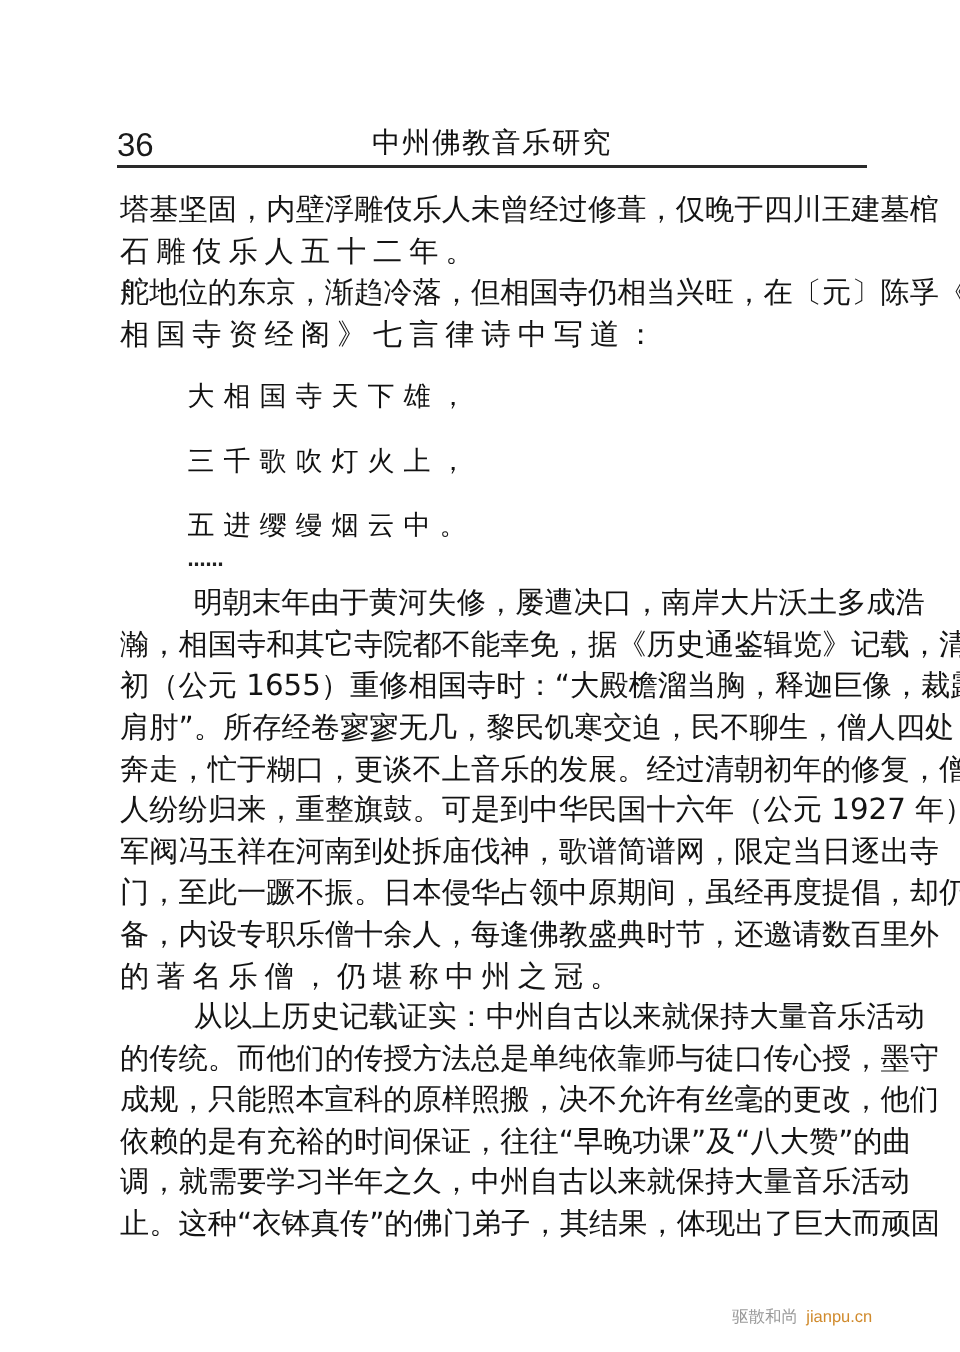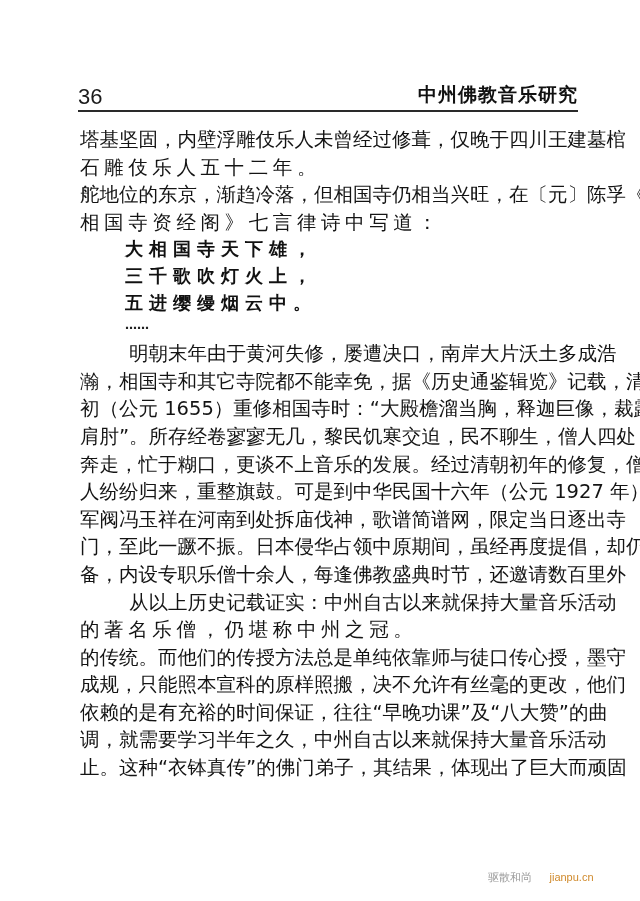--- a/index.html
+++ b/index.html
@@ -28,23 +28,23 @@
       top: 4px;
       font-family: "Liberation Sans", sans-serif;
       font-size: 22px;
       color: #1a1a1a;
     }
     .running-title {
       position: absolute;
       left: 0;
       right: 0;
       top: 2px;
-      text-align: right;
+      text-align: center;
       font-size: 19px;
-      font-weight: bold;
+      font-weight: normal;
       letter-spacing: 1px;
       color: #111;
     }
     .header-rule {
       position: absolute;
       left: 78px;
       top: 110px;
       width: 500px;
       height: 2px;
       background: #2a2a2a;
@@ -73,24 +73,25 @@
     .line.indent {
       padding-left: 49px;
     }
     .poem {
       padding-left: 45px;
     }
     .poem-line {
       height: 26.6px;
       line-height: 26.6px;
       font-size: 18px;
-      font-weight: bold;
+      font-weight: normal;
       letter-spacing: 6px;
       font-family: "DejaVu Serif", "Liberation Serif", serif;
       color: #111;
+      margin-top: 16px;
     }
     .ellipsis {
       height: 24px;
       line-height: 18px;
       font-size: 12px;
       font-weight: bold;
       letter-spacing: 0;
       padding-left: 45px;
       color: #222;
     }
@@ -101,21 +102,21 @@
       font-size: 11px;
       color: #8a8a8a;
       white-space: nowrap;
     }
     .watermark .wm-cn {
       color: #9a9a9a;
     }
     .watermark .wm-domain {
       color: #d08a2c;
       font-family: "Liberation Sans", sans-serif;
-      margin-left: 14px;
+      margin-left: 2px;
     }
   </style>
 </head>
 <body>
 
 <div class="page-header">
   <span class="page-number">36</span>
   <span class="running-title">中州佛教音乐研究</span>
 </div>
 <div class="header-rule"></div>
@@ -135,22 +136,22 @@
 
   <div class="line indent">明朝末年由于黄河失修，屡遭决口，南岸大片沃土多成浩</div>
   <div class="line">瀚，相国寺和其它寺院都不能幸免，据《历史通鉴辑览》记载，清</div>
   <div class="line">初（公元 1655）重修相国寺时：“大殿檐溜当胸，释迦巨像，裁露</div>
   <div class="line">肩肘”。所存经卷寥寥无几，黎民饥寒交迫，民不聊生，僧人四处</div>
   <div class="line">奔走，忙于糊口，更谈不上音乐的发展。经过清朝初年的修复，僧</div>
   <div class="line">人纷纷归来，重整旗鼓。可是到中华民国十六年（公元 1927 年）</div>
   <div class="line">军阀冯玉祥在河南到处拆庙伐神，歌谱简谱网，限定当日逐出寺</div>
   <div class="line">门，至此一蹶不振。日本侵华占领中原期间，虽经再度提倡，却仍</div>
   <div class="line">备，内设专职乐僧十余人，每逢佛教盛典时节，还邀请数百里外</div>
+  <div class="line last">的著名乐僧，仍堪称中州之冠。</div>
   <div class="line indent">从以上历史记载证实：中州自古以来就保持大量音乐活动</div>
-  <div class="line last">的著名乐僧，仍堪称中州之冠。</div>
   <div class="line">的传统。而他们的传授方法总是单纯依靠师与徒口传心授，墨守</div>
   <div class="line">成规，只能照本宣科的原样照搬，决不允许有丝毫的更改，他们</div>
   <div class="line">依赖的是有充裕的时间保证，往往“早晚功课”及“八大赞”的曲</div>
   <div class="line">调，就需要学习半年之久，中州自古以来就保持大量音乐活动</div>
   <div class="line">止。这种“衣钵真传”的佛门弟子，其结果，体现出了巨大而顽固</div>
 </div>
 
 <div class="watermark">
   <span class="wm-cn">驱散和尚</span>
   <span class="wm-domain">jianpu.cn</span>

